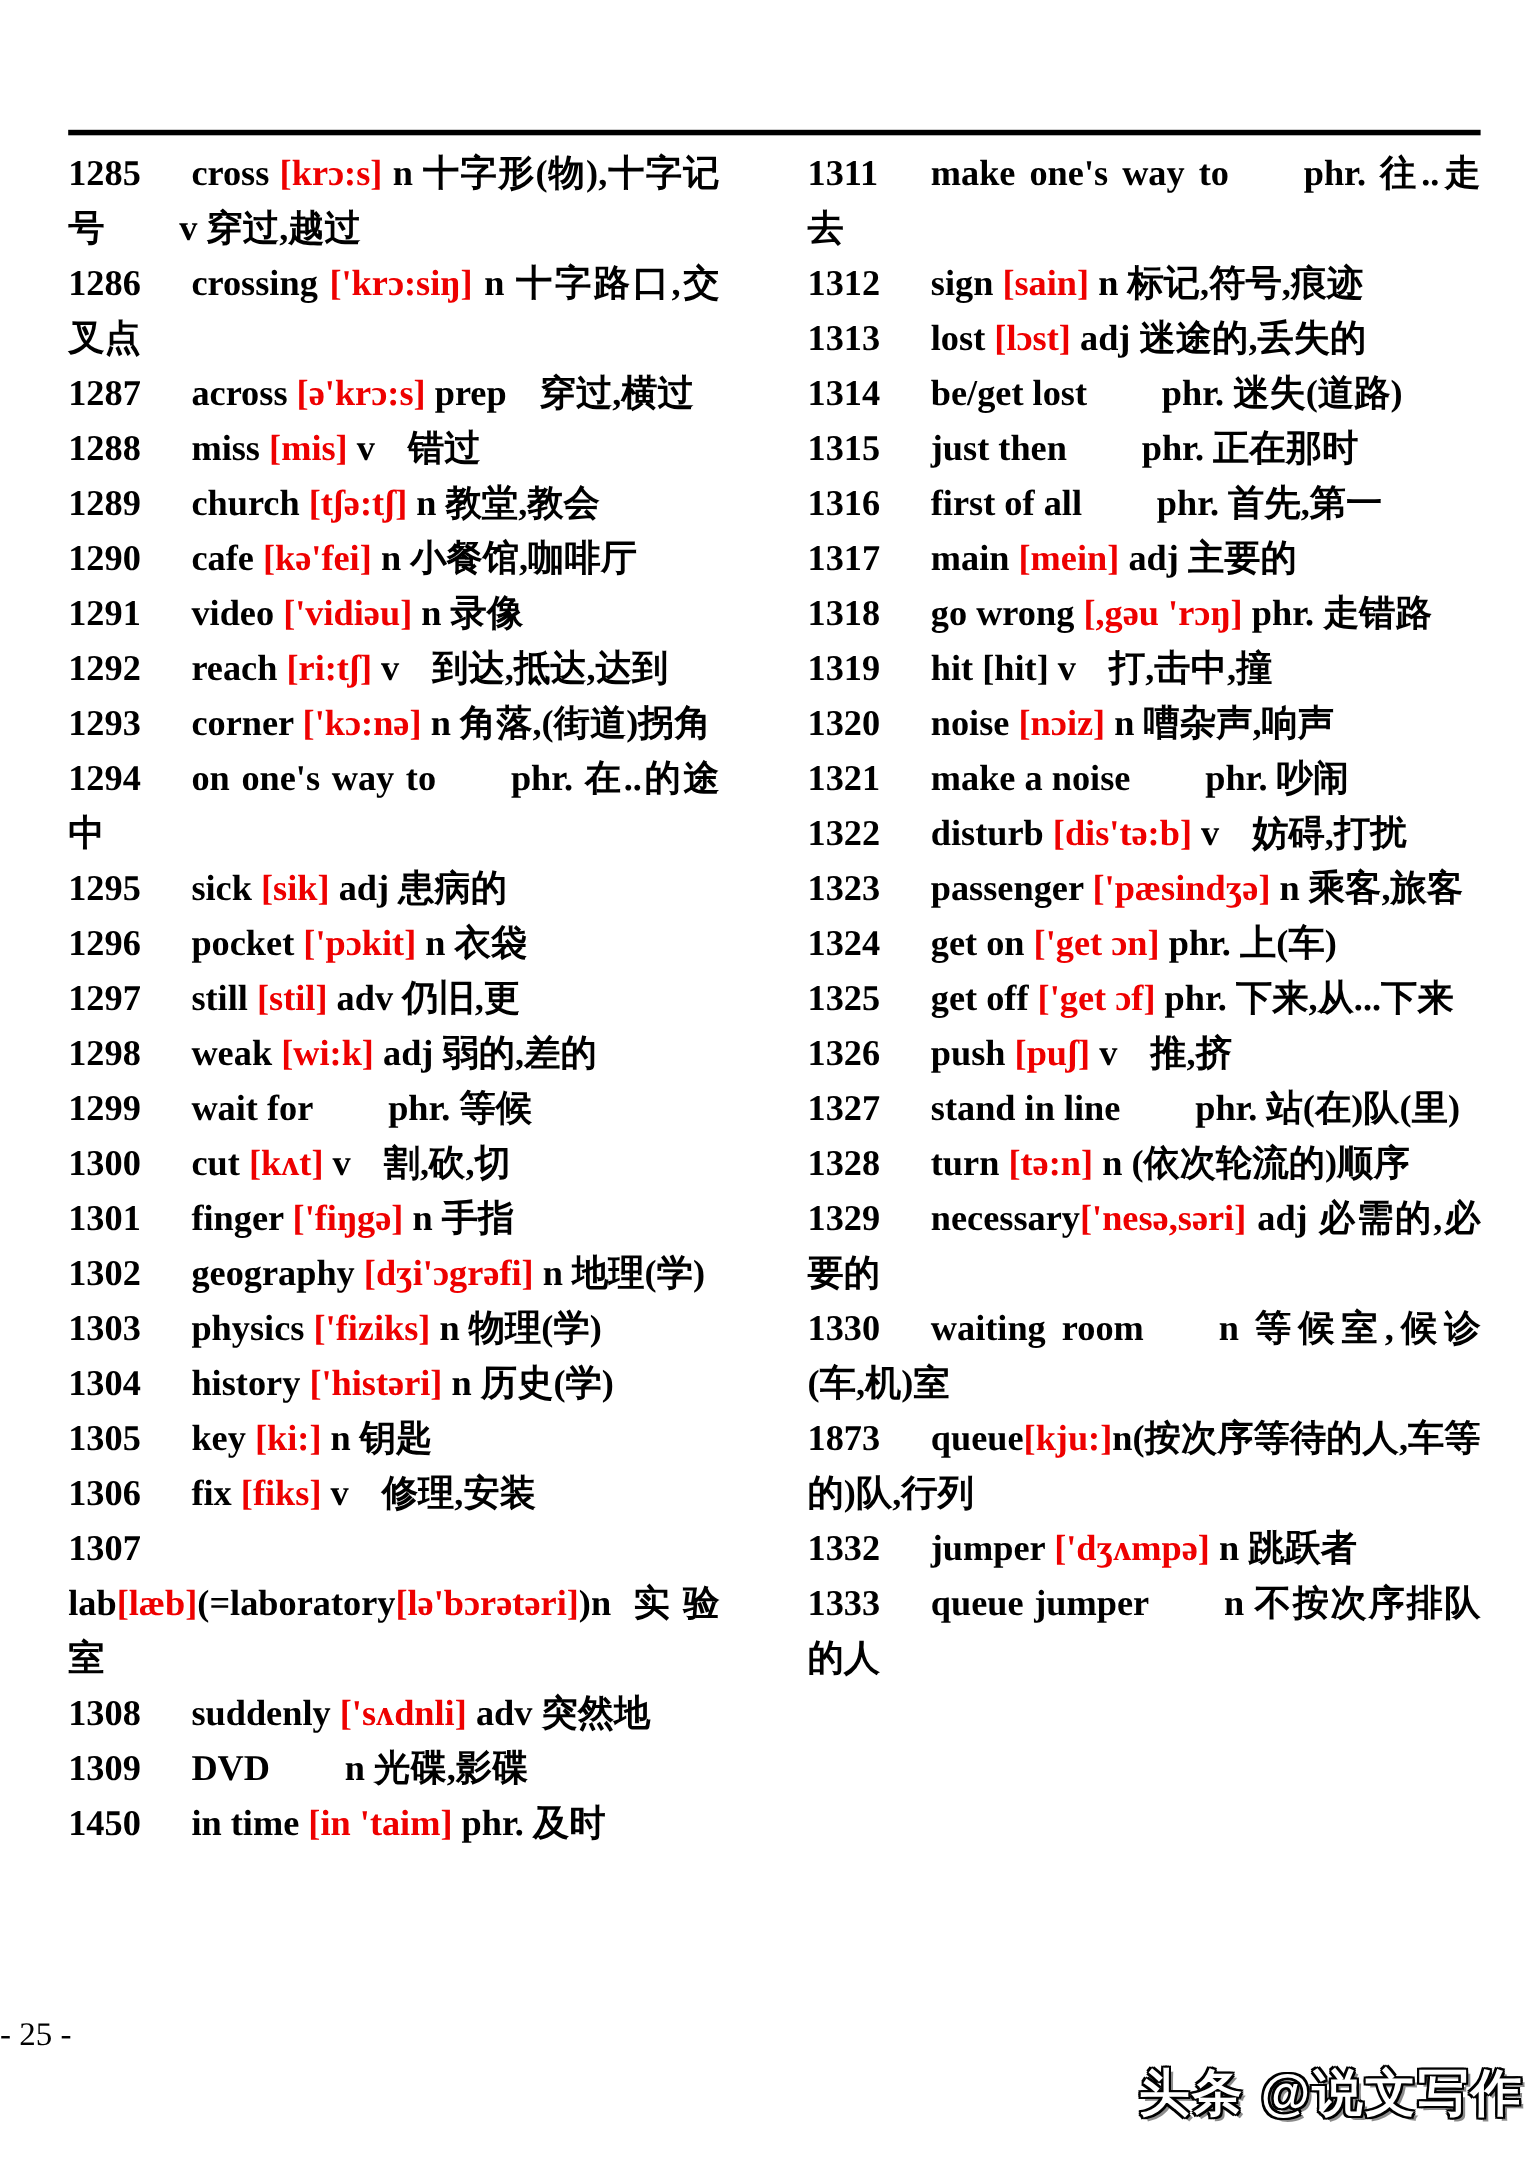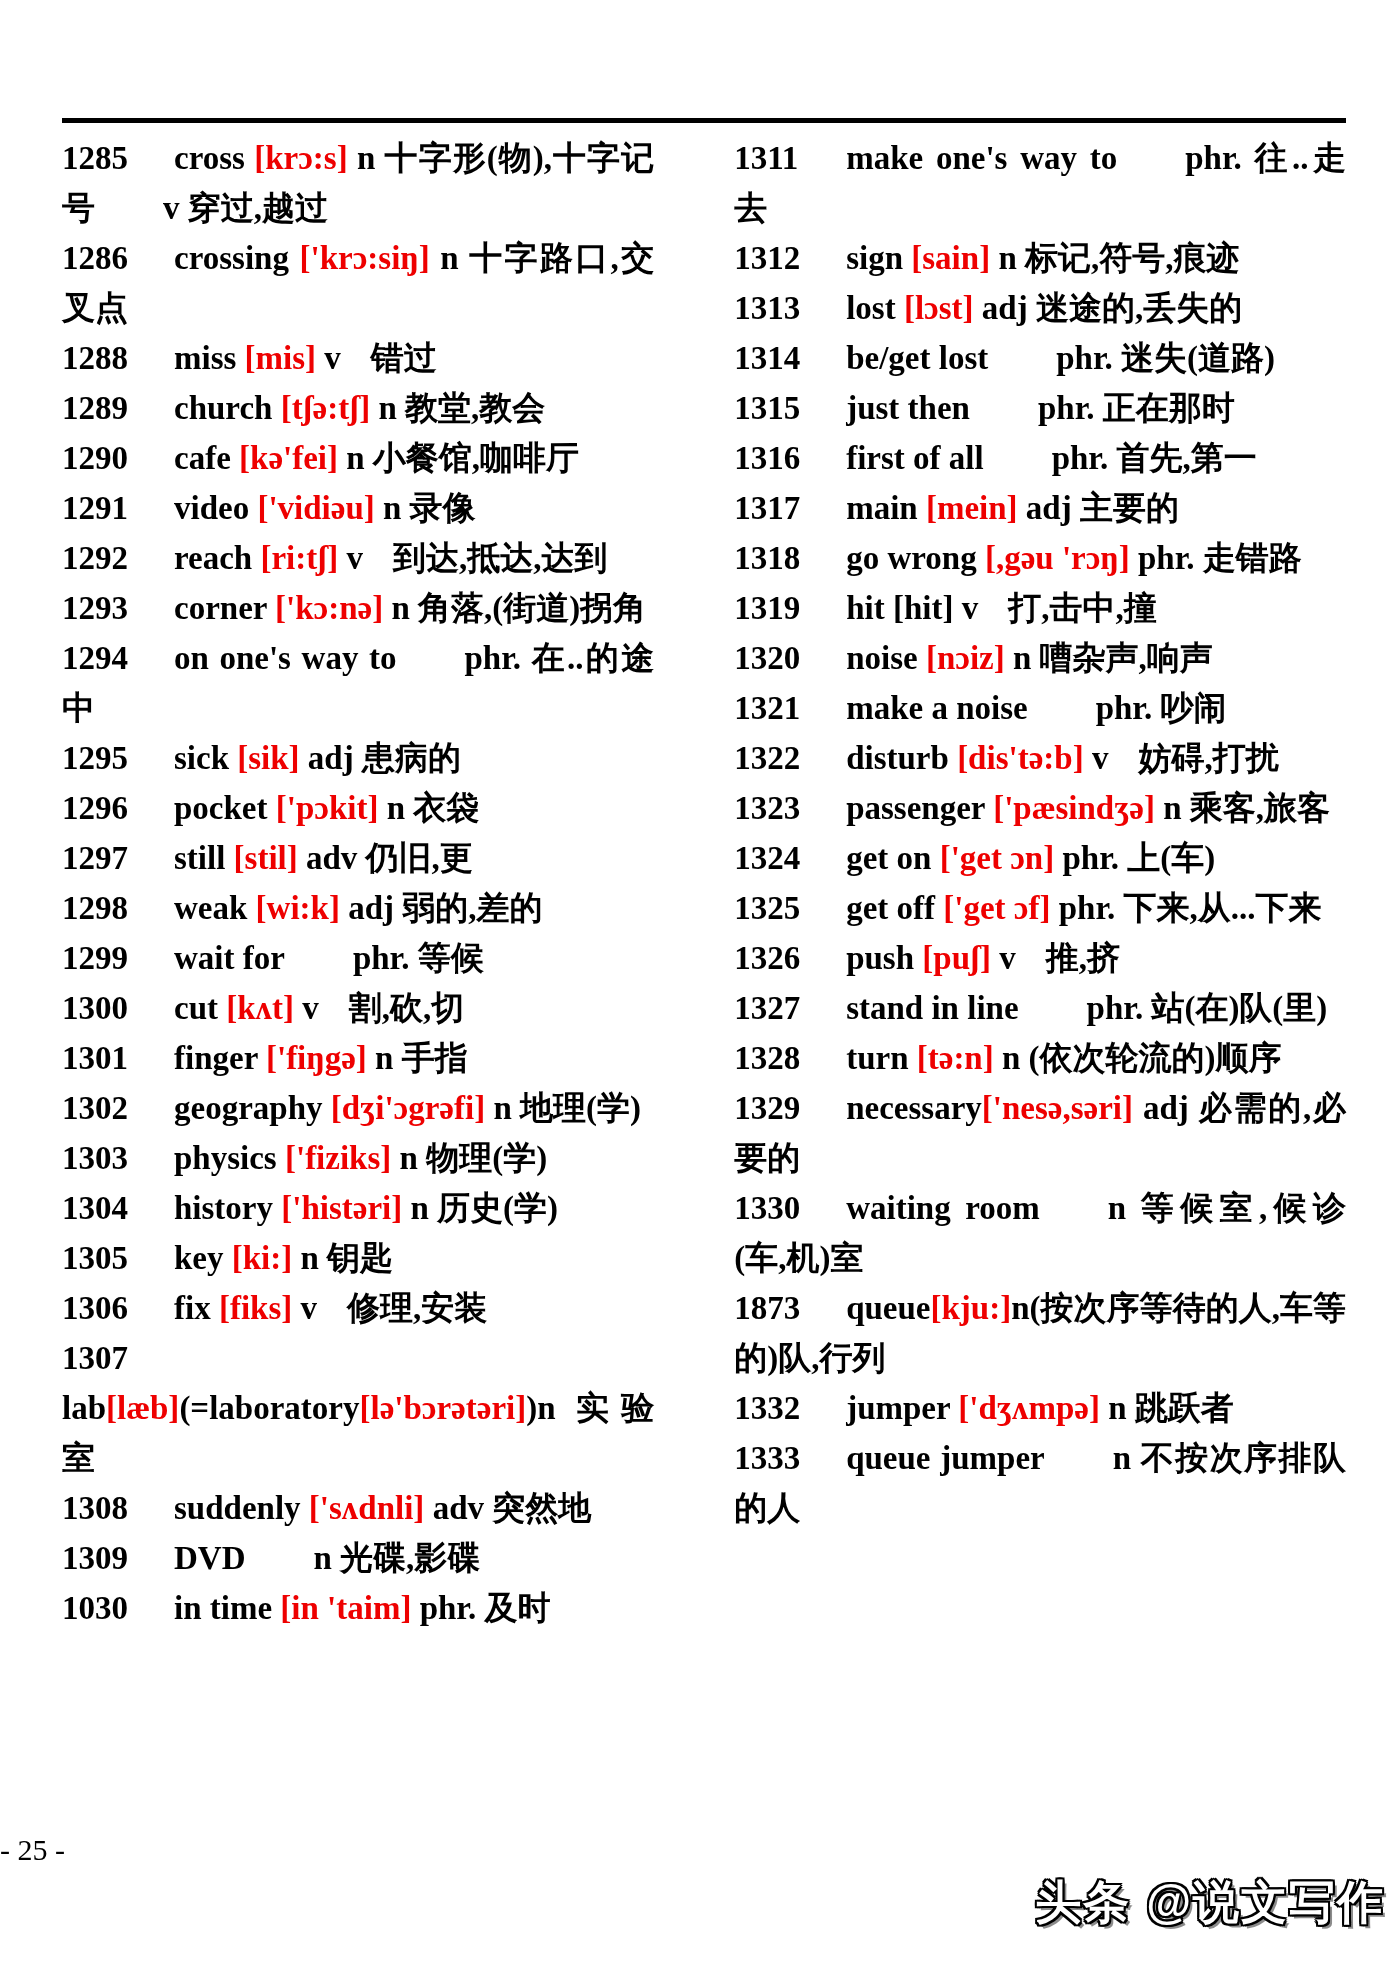--- a/index.html
+++ b/index.html
@@ -39,20 +39,21 @@
 </style>
 </head>
 <body>
 
 <div class="content">
   <div class="rule"></div>
   <div class="cols">
     <div class="col col-left" id="col-left">
         <p class="entry"><span class="num">1285</span><span class="k">cross </span><span class="r">[krɔ:s]</span><span class="k"> n 十字形(物),十字记号</span><span class="g"></span><span class="k">v 穿过,越过</span></p>
         <p class="entry"><span class="num">1286</span><span class="k">crossing </span><span class="r">['krɔ:siŋ]</span><span class="k"> n 十字路口,交叉点</span></p>
+        <p class="entry"><span class="num">1287</span><span class="k">across </span><span class="r">[ə'krɔ:s]</span><span class="k"> prep</span><span class="s"></span><span class="k">穿过,横过</span></p>
         <p class="entry"><span class="num">1288</span><span class="k">miss </span><span class="r">[mis]</span><span class="k"> v</span><span class="s"></span><span class="k">错过</span></p>
         <p class="entry"><span class="num">1289</span><span class="k">church </span><span class="r">[tʃə:tʃ]</span><span class="k"> n 教堂,教会</span></p>
         <p class="entry"><span class="num">1290</span><span class="k">cafe </span><span class="r">[kə'fei]</span><span class="k"> n 小餐馆,咖啡厅</span></p>
         <p class="entry"><span class="num">1291</span><span class="k">video </span><span class="r">['vidiəu]</span><span class="k"> n 录像</span></p>
         <p class="entry"><span class="num">1292</span><span class="k">reach </span><span class="r">[ri:tʃ]</span><span class="k"> v</span><span class="s"></span><span class="k">到达,抵达,达到</span></p>
         <p class="entry"><span class="num">1293</span><span class="k">corner </span><span class="r">['kɔ:nə]</span><span class="k"> n 角落,(街道)拐角</span></p>
         <p class="entry"><span class="num">1294</span><span class="k">on one's way to</span><span class="g"></span><span class="k">phr. 在..的途中</span></p>
         <p class="entry"><span class="num">1295</span><span class="k">sick </span><span class="r">[sik]</span><span class="k"> adj 患病的</span></p>
         <p class="entry"><span class="num">1296</span><span class="k">pocket </span><span class="r">['pɔkit]</span><span class="k"> n 衣袋</span></p>
         <p class="entry"><span class="num">1297</span><span class="k">still </span><span class="r">[stil]</span><span class="k"> adv 仍旧,更</span></p>
@@ -61,21 +62,21 @@
         <p class="entry"><span class="num">1300</span><span class="k">cut </span><span class="r">[kʌt]</span><span class="k"> v</span><span class="s"></span><span class="k">割,砍,切</span></p>
         <p class="entry"><span class="num">1301</span><span class="k">finger </span><span class="r">['fiŋgə]</span><span class="k"> n 手指</span></p>
         <p class="entry"><span class="num">1302</span><span class="k">geography </span><span class="r">[dʒi'ɔgrəfi]</span><span class="k"> n 地理(学)</span></p>
         <p class="entry"><span class="num">1303</span><span class="k">physics </span><span class="r">['fiziks]</span><span class="k"> n 物理(学)</span></p>
         <p class="entry"><span class="num">1304</span><span class="k">history </span><span class="r">['histəri]</span><span class="k"> n 历史(学)</span></p>
         <p class="entry"><span class="num">1305</span><span class="k">key </span><span class="r">[ki:]</span><span class="k"> n 钥匙</span></p>
         <p class="entry"><span class="num">1306</span><span class="k">fix </span><span class="r">[fiks]</span><span class="k"> v</span><span class="s"></span><span class="k">修理,安装</span></p>
         <p class="entry"><span class="num">1307</span><br><span class="k">lab</span><span class="r">[læb]</span><span class="k">(=laboratory</span><span class="r">[lə'bɔrətəri]</span><span class="k">)n 实验室</span></p>
         <p class="entry"><span class="num">1308</span><span class="k">suddenly </span><span class="r">['sʌdnli]</span><span class="k"> adv 突然地</span></p>
         <p class="entry"><span class="num">1309</span><span class="k">DVD</span><span class="g"></span><span class="k">n 光碟,影碟</span></p>
-        <p class="entry"><span class="num">1030</span><span class="k">in time </span><span class="r">[in 'taim]</span><span class="k"> phr. 及时</span></p>
+        <p class="entry"><span class="num">1450</span><span class="k">in time </span><span class="r">[in 'taim]</span><span class="k"> phr. 及时</span></p>
       </div>
     <div class="col col-right" id="col-right">
         <p class="entry"><span class="num">1311</span><span class="k">make one's way to</span><span class="g"></span><span class="k">phr. 往..走去</span></p>
         <p class="entry"><span class="num">1312</span><span class="k">sign </span><span class="r">[sain]</span><span class="k"> n 标记,符号,痕迹</span></p>
         <p class="entry"><span class="num">1313</span><span class="k">lost </span><span class="r">[lɔst]</span><span class="k"> adj 迷途的,丢失的</span></p>
         <p class="entry"><span class="num">1314</span><span class="k">be/get lost</span><span class="g"></span><span class="k">phr. 迷失(道路)</span></p>
         <p class="entry"><span class="num">1315</span><span class="k">just then</span><span class="g"></span><span class="k">phr. 正在那时</span></p>
         <p class="entry"><span class="num">1316</span><span class="k">first of all</span><span class="g"></span><span class="k">phr. 首先,第一</span></p>
         <p class="entry"><span class="num">1317</span><span class="k">main </span><span class="r">[mein]</span><span class="k"> adj 主要的</span></p>
         <p class="entry"><span class="num">1318</span><span class="k">go wrong </span><span class="r">[,gəu 'rɔŋ]</span><span class="k"> phr. 走错路</span></p>

